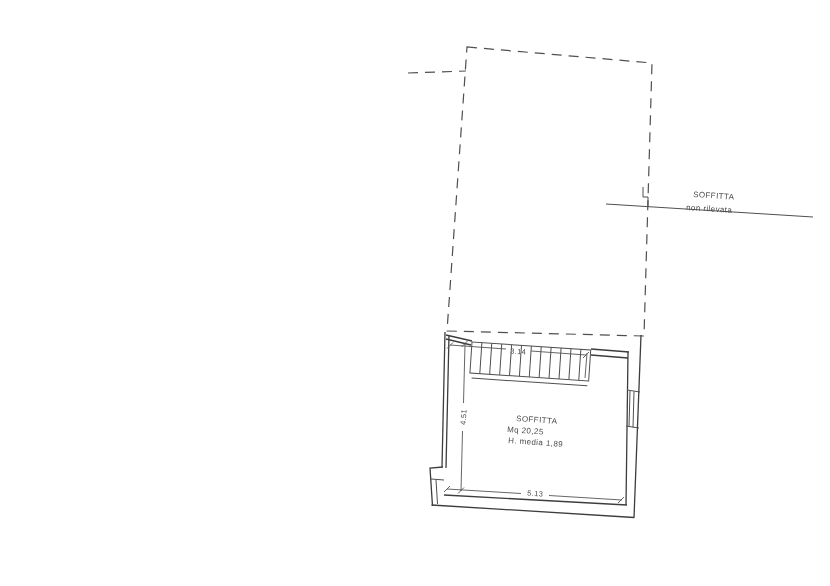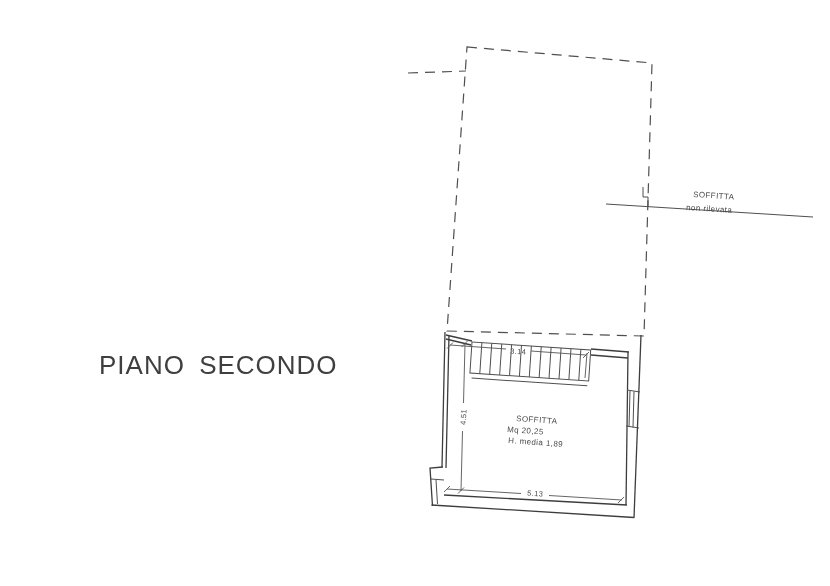--- a/index.html
+++ b/index.html
@@ -38,21 +38,20 @@
   .thin  { stroke: #4f4f4f; stroke-width: 1;   fill: none; }
   .wall  { stroke: #3d3d3d; stroke-width: 1.3; fill: none; }
   .dash  { stroke: #4f4f4f; stroke-width: 1.2; fill: none; stroke-dasharray: 10 7; }
   .dim   { stroke: #555555; stroke-width: 0.9; fill: none; }
 </style>
 </head>
 <body>
 
 <div class="canvas">
 
-  <div class="floor-label">PIANO SECONDO</div>
 
   <svg width="830" height="586" viewBox="0 0 830 586">
 
     <path class="dash" d="M467,47 L652,63 L644,336 L447,331 Z"></path>
     <line class="dash" x1="408" y1="73" x2="466" y2="71"></line>
     <path class="thin" d="M643,187 L643,197 L648,197 L648,207"></path>
 
     <line class="thin" x1="606" y1="204" x2="813" y2="217"></line>
     <text class="small-label" x="693" y="197" transform="rotate(3.5 693 197)">SOFFITTA</text>
     <text class="small-label" x="686" y="210" transform="rotate(3.5 686 210)">non rilevata</text>

